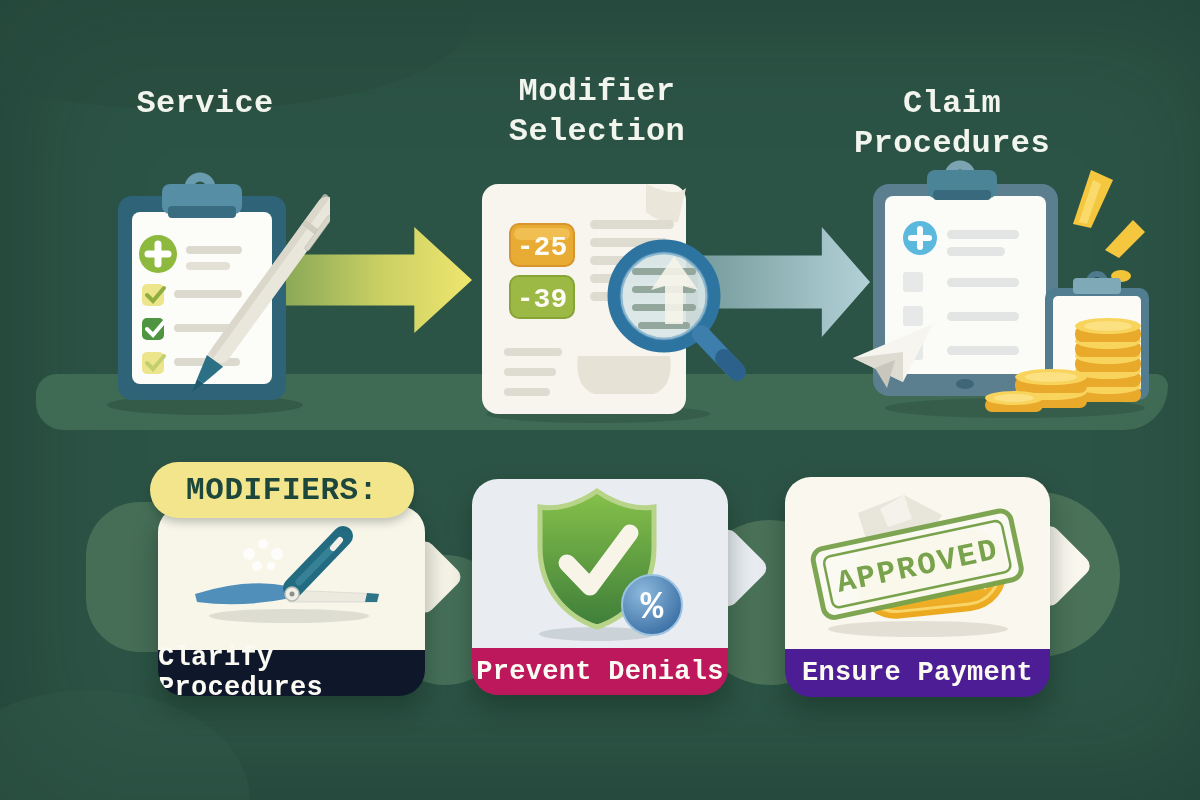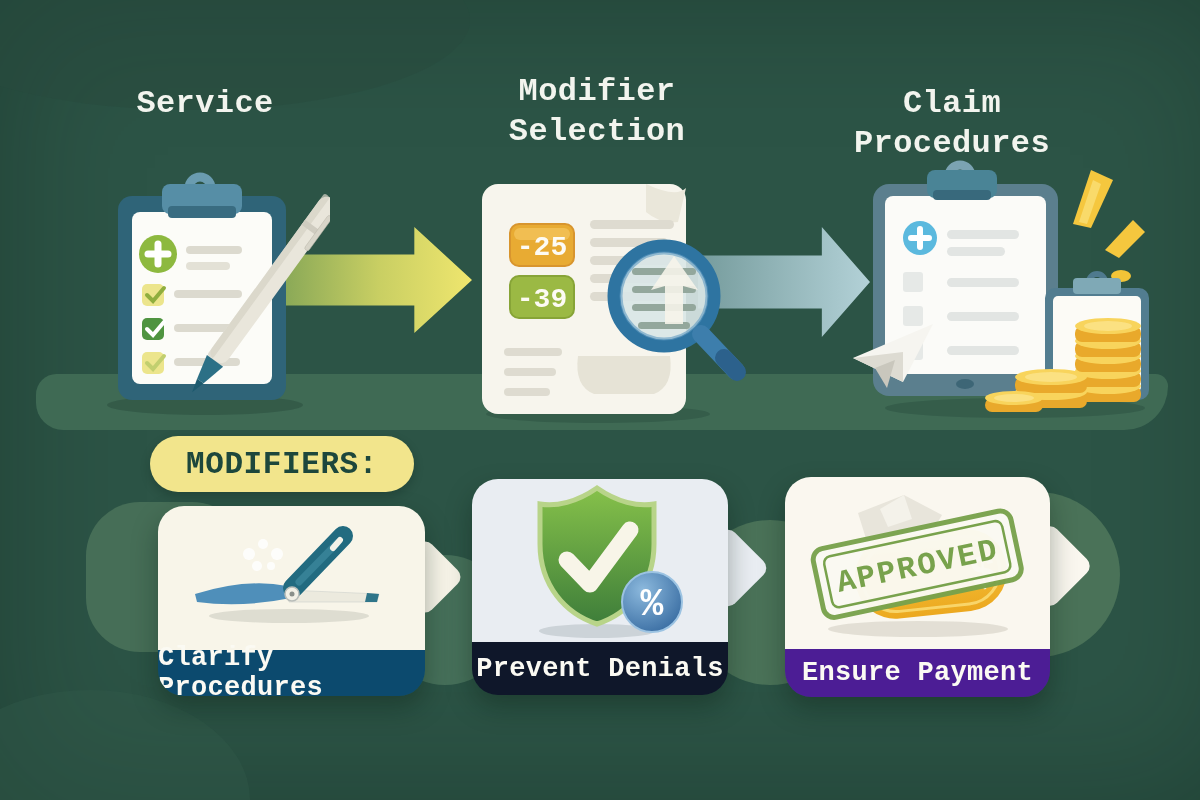--- a/index.html
+++ b/index.html
@@ -245,26 +245,26 @@
         <path d="M8,68 Q60,52 100,60 L104,72 Q55,82 10,76 Z" fill="#4f8fba"></path>
         <path d="M100,64 L192,68 L190,76 L102,76 Z" fill="#eceade" stroke="#cfd2cc" stroke-width=".6"></path>
         <polygon points="180,67 192,68 190,76 178,76" fill="#2f7589"></polygon>
         <line x1="106" y1="62" x2="156" y2="10" stroke="#226b80" stroke-width="20" stroke-linecap="round"></line>
         <line x1="112" y1="56" x2="150" y2="17" stroke="#3f8ba0" stroke-width="7" stroke-linecap="round" opacity=".7"></line>
         <line x1="146" y1="22" x2="153" y2="14" stroke="#f4f2e8" stroke-width="6" stroke-linecap="round"></line>
         <circle cx="105" cy="68" r="7" fill="#f2f0e6" stroke="#b9bdb9" stroke-width="1.5"></circle>
         <circle cx="105" cy="68" r="2.5" fill="#8a8f8a"></circle>
       </svg>
     </div>
-    <div class="card-footer" style="height:46px;background:#0c4a6e;">
+    <div class="card-footer" style="height:46px;background:#0f172a;">
       <span>Clarify Procedures</span>
     </div>
   </div>
 
-  <div class="pill" style="left:150px;top:436px;width:264px;height:56px;">
+  <div class="pill" style="left:150px;top:462px;width:264px;height:56px;">
     <span>MODIFIERS:</span>
   </div>
 
   <div class="card" style="left:472px;top:479px;width:256px;height:216px;">
     <div class="card-body" style="background:#e9edf2;">
       <svg width="176" height="158" viewBox="0 0 176 158">
         <defs>
           <linearGradient id="gShield" x1="0" y1="0" x2="0" y2="1">
             <stop offset="0" stop-color="#86c14a"></stop>
               <stop offset="1" stop-color="#3e7e3a"></stop>
@@ -274,21 +274,21 @@
               <stop offset="1" stop-color="#2c6199"></stop>
           </radialGradient>
         </defs>
         <ellipse cx="85" cy="149" rx="58" ry="7" fill="#b9c2c6" opacity=".6"></ellipse>
         <path d="M85,6 C105,20 126,25 142,22 L142,62 C142,104 116,132 85,142 C54,132 28,104 28,62 L28,22 C44,25 65,20 85,6 Z" fill="url(#gShield)" stroke="#b8d489" stroke-width="5"></path>
         <path d="M55,78 L78,102 L118,48" stroke="#f8f5e8" stroke-width="17" stroke-linecap="round" stroke-linejoin="round" fill="none"></path>
         <circle cx="140" cy="120" r="30" fill="url(#gPercent)" stroke="#9cc3e2" stroke-width="2"></circle>
         <text x="140" y="133" text-anchor="middle" font-size="38" font-weight="bold" fill="#ffffff">%</text>
       </svg>
     </div>
-    <div class="card-footer" style="height:53px;background:#0f172a;">
+    <div class="card-footer" style="height:47px;background:#be185d;">
       <span>Prevent Denials</span>
     </div>
   </div>
 
   <div class="card" style="left:785px;top:477px;width:265px;height:220px;">
     <div class="card-body" style="background:#faf7ef;">
       <svg width="236" height="152" viewBox="0 0 236 152">
         <defs>
           <linearGradient id="gGold" x1="0" y1="0" x2="0" y2="1">
             <stop offset="0" stop-color="#f7ce47"></stop>

